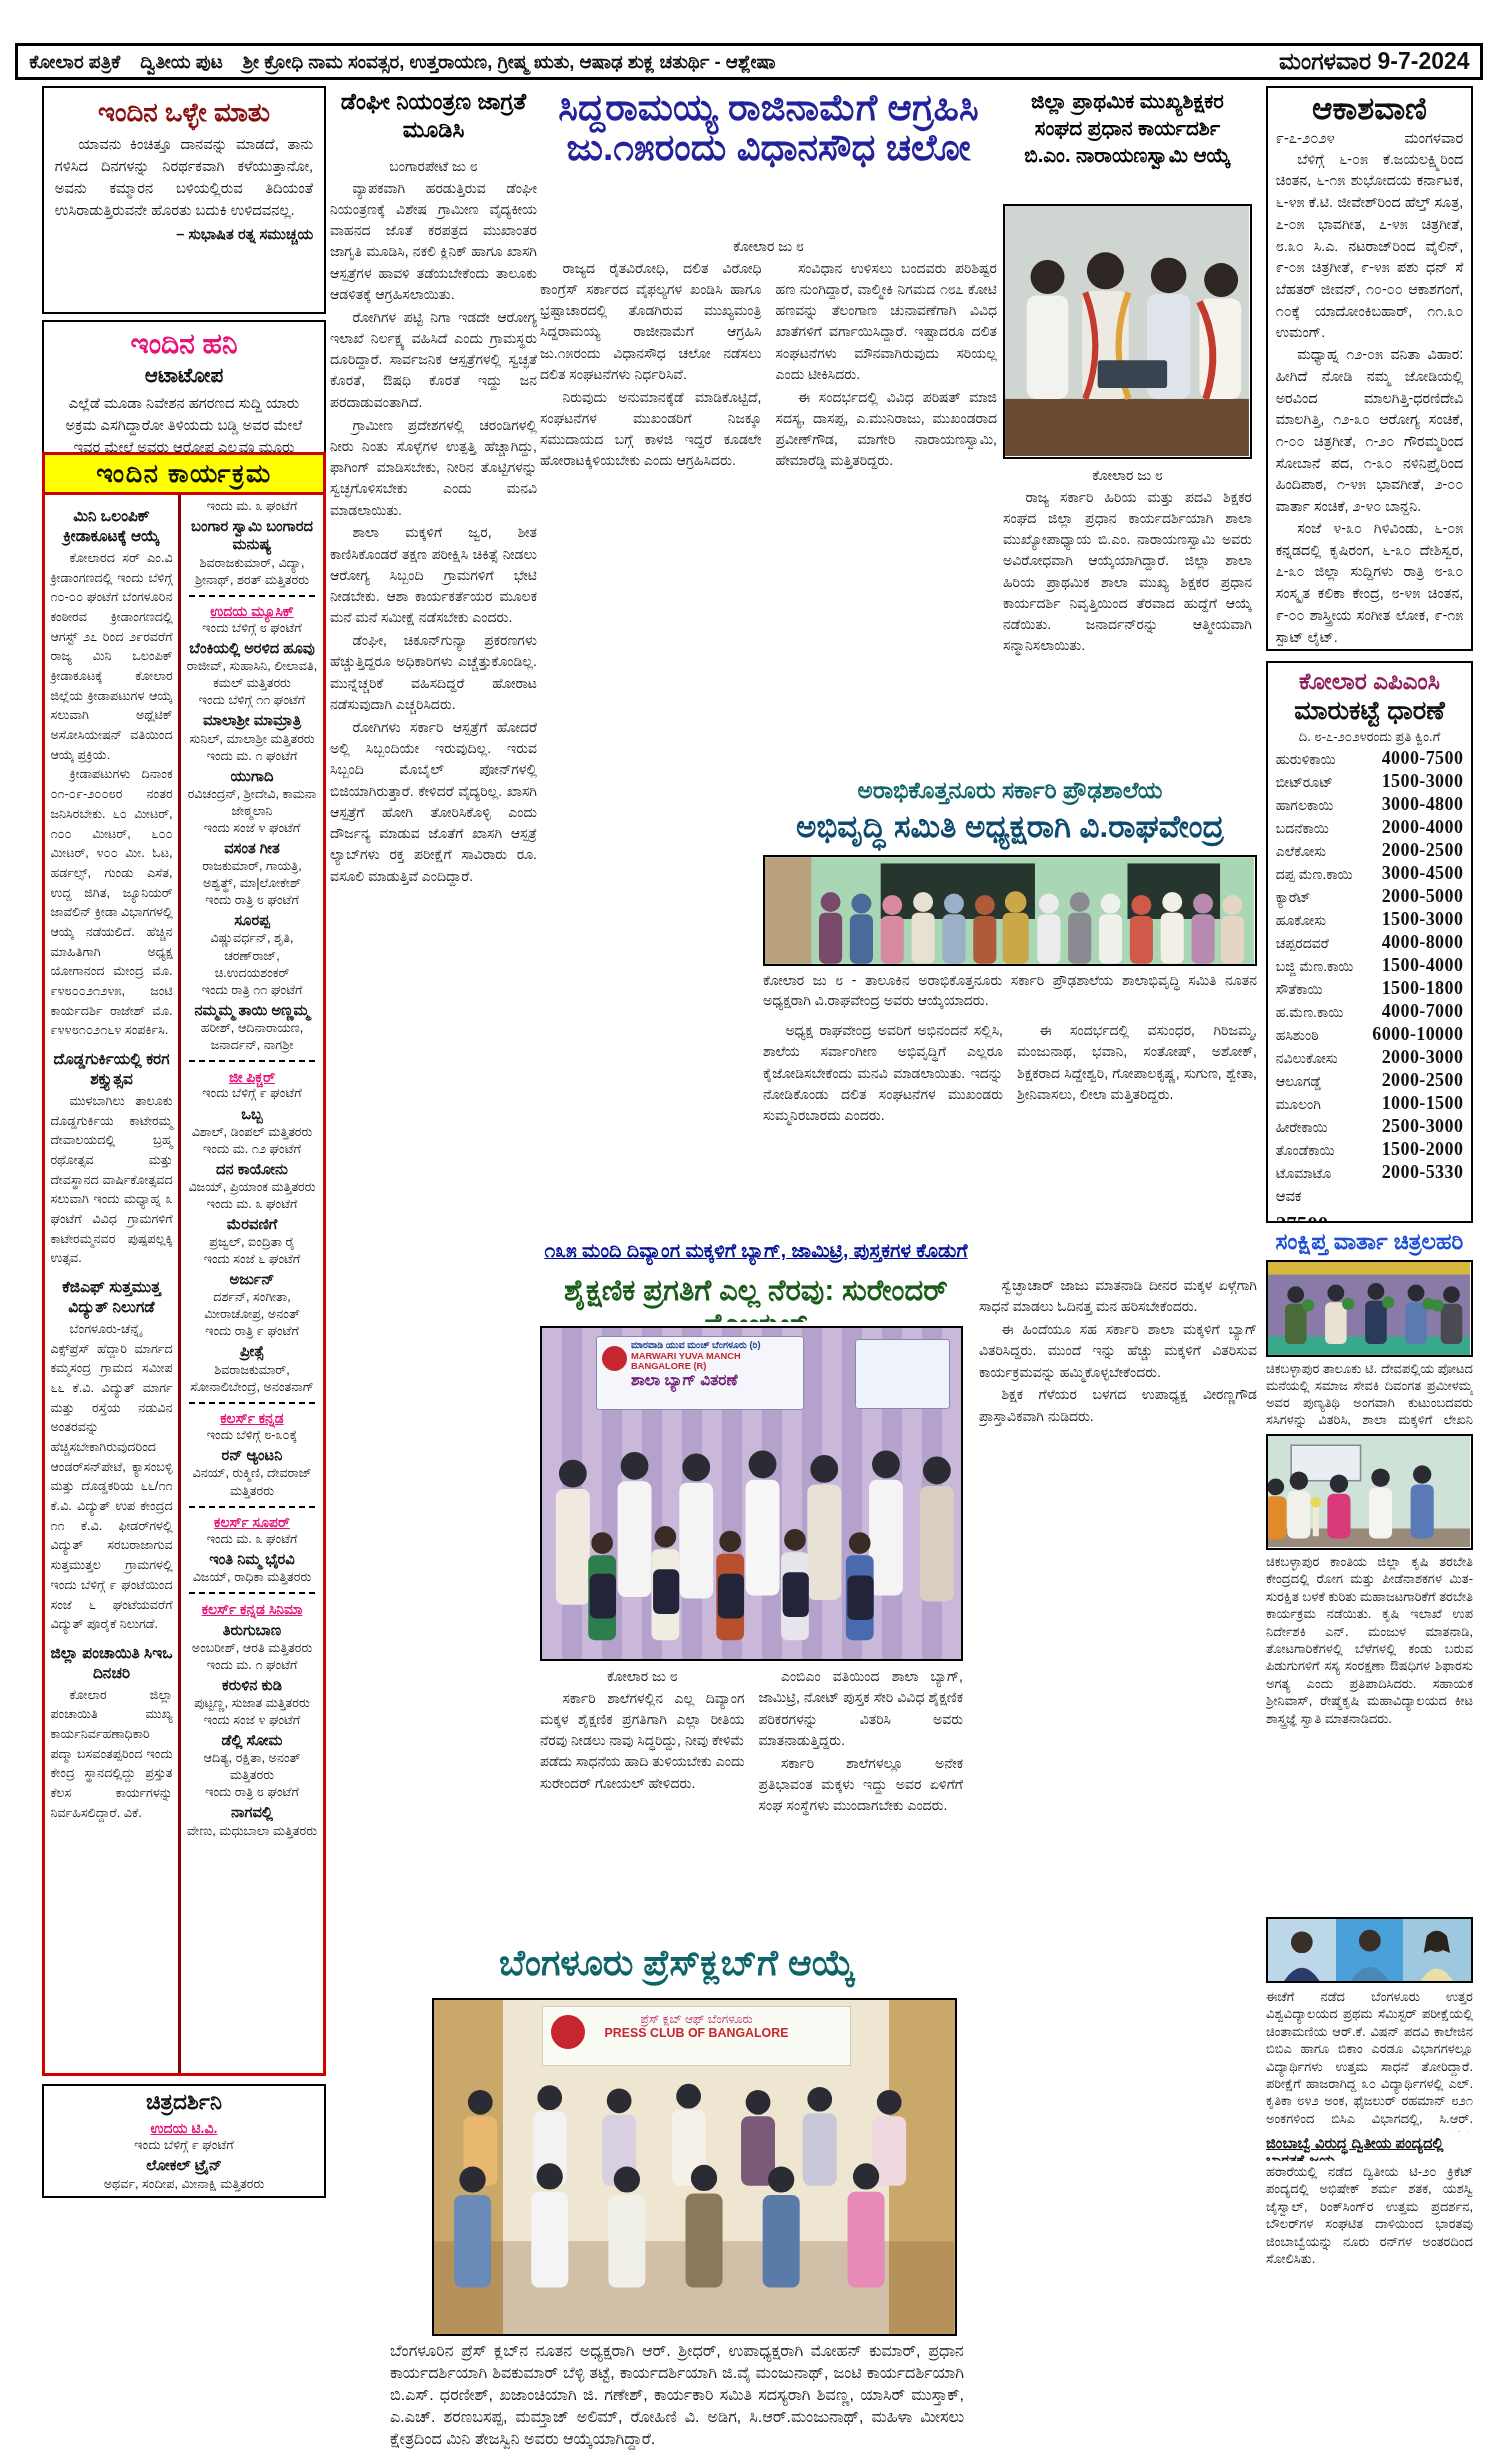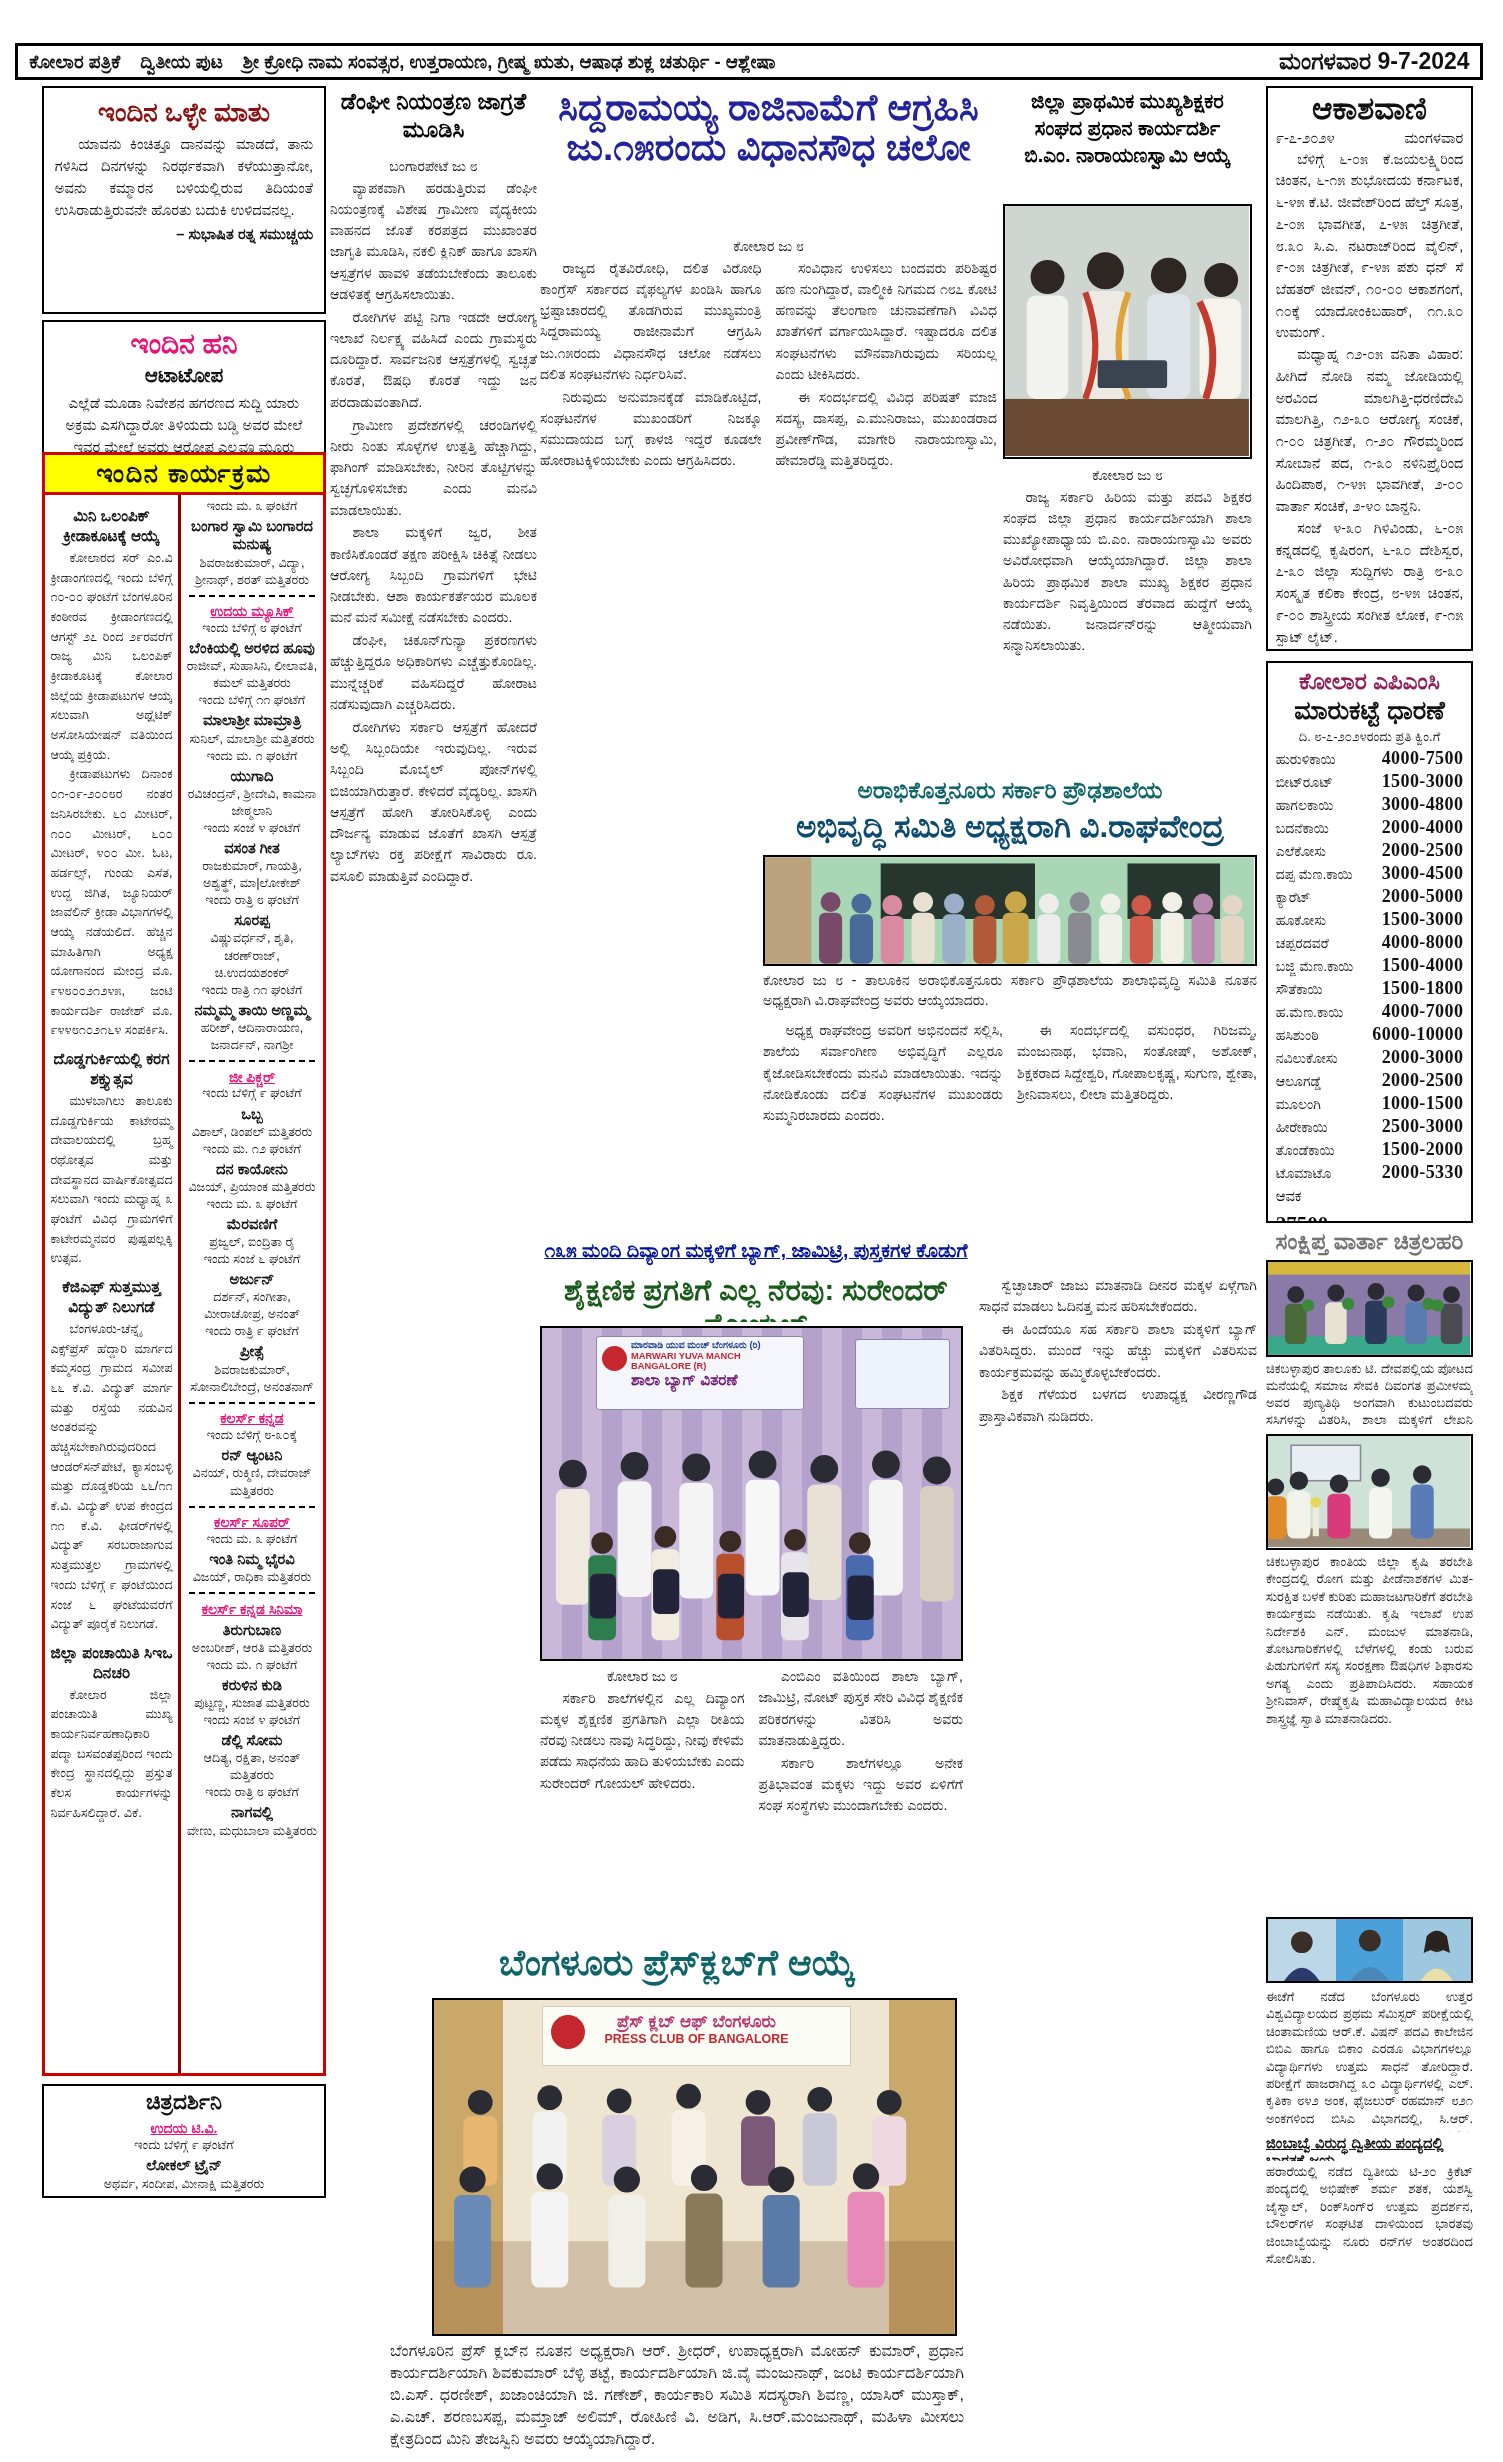--- a/index.html
+++ b/index.html
@@ -38,21 +38,21 @@
   .cd-title{font-weight:bold;font-size:21.6px;text-align:center;margin:0;}
   
   .photo{border:2.3px solid #000;box-sizing:border-box;}
   .caption{font-size:14px;line-height:1.4;text-align:justify;}
   
   .hl-black{font-weight:bold;color:#000;text-align:center;}
   .hl-navy{font-weight:bold;color:#22229c;text-align:center;}
   .hl-teal{font-weight:bold;color:#0e6468;text-align:center;}
   .hl-green{font-weight:bold;color:#185a18;text-align:center;}
   .hl-pink{font-weight:bold;color:#0c4a6e;text-align:center;}
-  .hl-maroon{font-weight:bold;color:#737373;text-align:center;}
+  .hl-maroon{font-weight:bold;color:#1d4ed8;text-align:center;}
   .kicker-blue{font-weight:bold;color:#00129a;text-decoration:underline;text-align:center;}
   .two-col{column-count:2;column-gap:14px;}
   
   #akash-box{left:1266px;top:86px;width:207px;height:565px;border:2.3px solid #000;box-sizing:border-box;padding:3.1px 7.7px;}
   .akash-title{font-weight:bold;font-size:31px;text-align:center;margin:0 0 3.1px;}
   .akash-daterow{display:flex;justify-content:space-between;font-size:14.7px;margin-bottom:1.5px;}
   .radio-para{font-size:14.3px;line-height:1.52;text-align:justify;text-indent:1.5em;}
   #market-box{left:1266px;top:661px;width:207px;height:562px;border:2.3px solid #000;box-sizing:border-box;padding:3.1px 7.7px;}
   .market-t1{color:#8e1f5a;font-weight:bold;font-size:23px;text-align:center;margin:1.5px 0;}
   .market-t2{font-weight:bold;font-size:25.5px;text-align:center;margin:0 0 3.1px;}
@@ -413,21 +413,21 @@
       <div class="para">ಶಿಕ್ಷಕ ಗೆಳೆಯರ ಬಳಗದ ಉಪಾಧ್ಯಕ್ಷ ವೀರಣ್ಣಗೌಡ ಪ್ರಾಸ್ತಾವಿಕವಾಗಿ ನುಡಿದರು.</div>
     </div>
 
   <div class="abs" style="left:390px;top:1942px;width:574px;height:49px;">
     <div class="hl-teal" style="font-size:36px;">ಬೆಂಗಳೂರು ಪ್ರೆಸ್‌ಕ್ಲಬ್‌ಗೆ ಆಯ್ಕೆ</div>
   </div>
   <div class="abs photo" style="left:432px;top:1998px;width:525px;height:338px;">
     <div style="position:absolute;inset:0;background:linear-gradient(90deg,#caa86a 0 69px,#efe6d2 69px 455px,#caa86a 455px);"></div>
     <div style="position:absolute;left:108px;top:6.2px;width:309px;height:60px;background:#fbfbf5;border:0.8px solid #ccb;text-align:center;padding-top:4.6px;box-sizing:border-box;">
       <div style="position:absolute;left:7.7px;top:7.7px;width:34px;height:34px;border-radius:50%;background:#c6262e;"></div>
-      <div style="font-size:17px;color:#b8336e;font-weight:bold;">ಪ್ರೆಸ್ ಕ್ಲಬ್ ಆಫ್ ಬೆಂಗಳೂರು</div>
+      <div style="font-size:12px;color:#b8336e;font-weight:normal;">ಪ್ರೆಸ್ ಕ್ಲಬ್ ಆಫ್ ಬೆಂಗಳೂರು</div>
       <div style="font-size:12.4px;color:#c6262e;font-weight:bold;">PRESS CLUB OF BANGALORE</div>
     </div>
     <svg style="position:absolute;left:0;bottom:0;" width="520" height="255" viewBox="0 0 674 330">
       <g>
         <g>
             <circle cx="60" cy="30" r="16" fill="#2b2b33"></circle>
             <rect x="38" y="48" width="44" height="90" rx="10" fill="#e8b870"></rect>
           </g>
         <g>
             <circle cx="150" cy="24" r="16" fill="#2b2b33"></circle>

